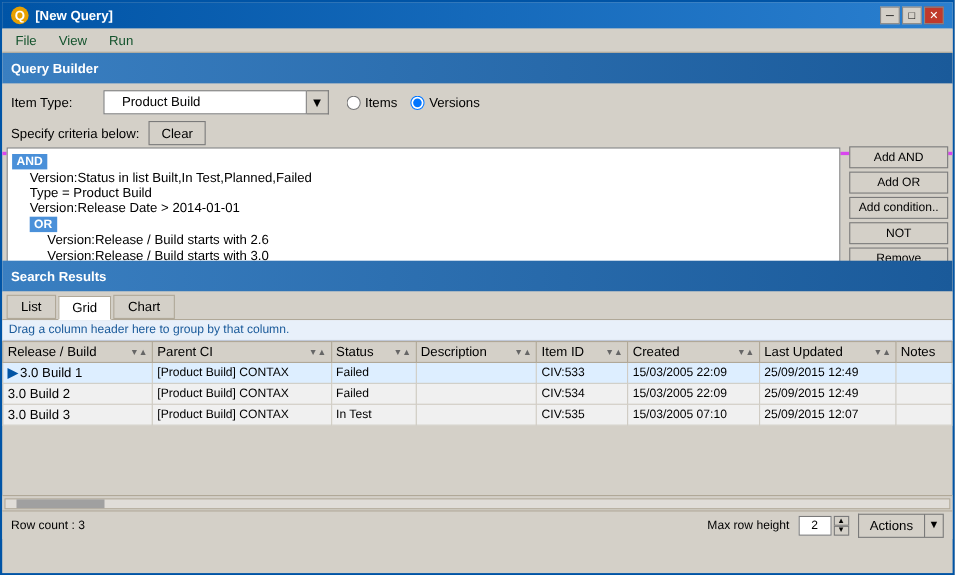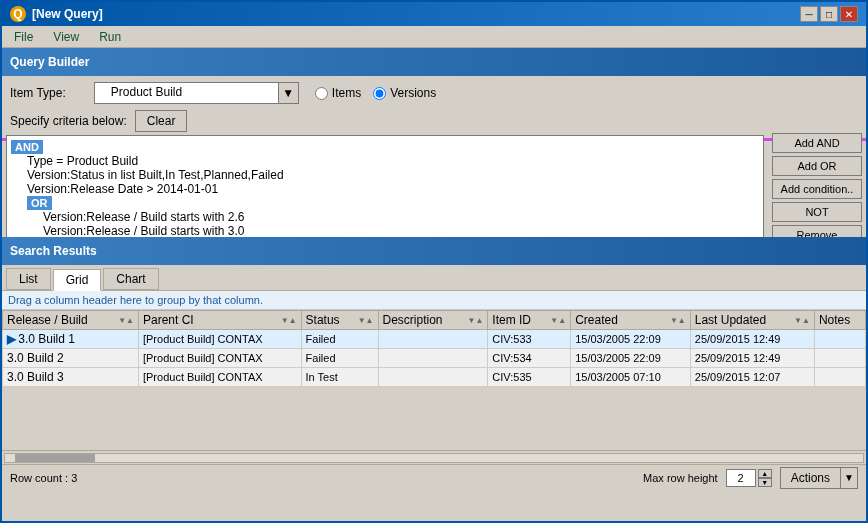--- a/index.html
+++ b/index.html
@@ -131,24 +131,24 @@
         <span class="criteria-label">Specify criteria below:</span>
         <button class="clear-btn">Clear</button>
       </div>
     </div>
 
     <div class="conditions-wrapper">
       <div class="condition-area">
         <div>
           <span class="and-label">AND</span>
           <div class="tree-line">
+            <span>Version:Status in list Built,In Test,Planned,Failed</span>
+          </div>
+          <div class="tree-line">
             <span>Type = Product Build</span>
-          </div>
-          <div class="tree-line">
-            <span>Version:Status in list Built,In Test,Planned,Failed</span>
           </div>
           <div class="tree-line">
             <span>Version:Release Date &gt; 2014-01-01</span>
           </div>
           <div class="tree-line">
             <span class="and-label">OR</span>
             <div class="tree-line">
               <span>Version:Release / Build starts with 2.6</span>
             </div>
             <div class="tree-line">

